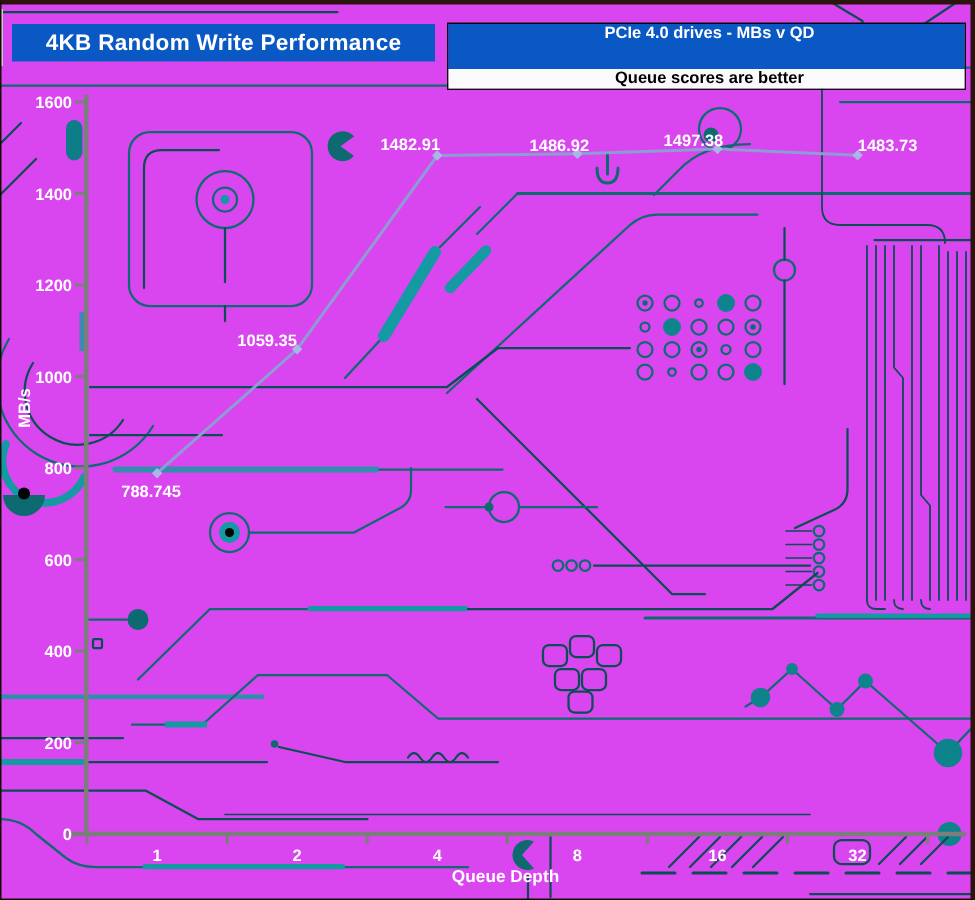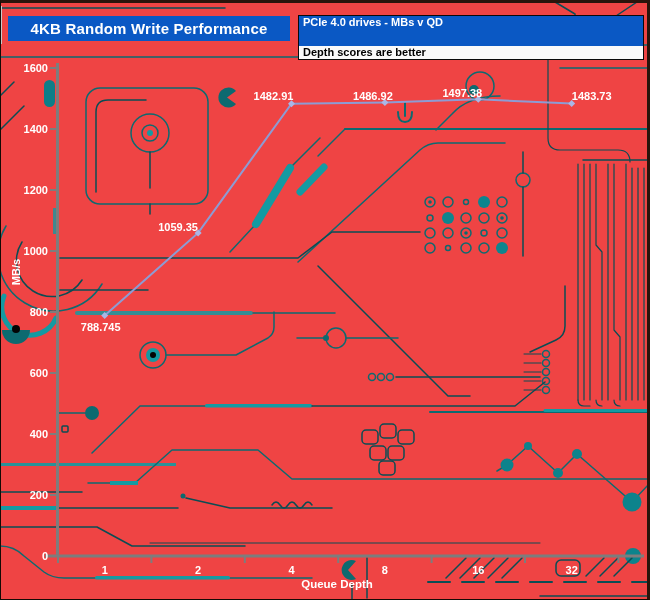--- a/index.html
+++ b/index.html
@@ -1,17 +1,17 @@
 <!DOCTYPE html>
 <html><head>
 <meta charset="utf-8">
 <style>
   html,body{margin:0;padding:0;background:#000;}
-  #stage{position:relative;width:650px;height:600px;background:#ef4444;overflow:hidden;
-         font-family:"Liberation Sans",sans-serif;}
+  #stage{position:relative;width:650px;height:600px;background:#d946ef;overflow:hidden;
+         font-family:"Liberation Sans",sans-serif;text-align:center;}
   #bg,#chart{position:absolute;left:0;top:0;}
   .frame{position:absolute;inset:0;border-top:3px solid #2a140b;border-right:3px solid #2a140b;
          border-left:1px solid #140a05;border-bottom:1px solid #140a05;pointer-events:none;z-index:6;}
   .white-strip{position:absolute;left:0;top:6px;width:2px;height:38px;background:#c9c9c9;z-index:5;}
   .titlebox{position:absolute;left:8px;top:16px;width:282px;height:25px;background:#0a58c4;
             display:flex;align-items:center;justify-content:center;z-index:4;}
   .titlebox span{color:#fff;font-weight:bold;font-size:15px;letter-spacing:.2px;}
   .subbox{position:absolute;left:298px;top:15px;width:344px;z-index:4;border:1px solid #0a0a0a;}
   .sub-top{height:30px;background:#0a58c4;color:#fff;font-weight:bold;font-size:11px;
            line-height:13px;padding-left:4px;}
@@ -192,21 +192,21 @@
       </g>
       <path d="M540,596 H650" stroke="#0a4d54"></path>
     </g>
   </svg>
 
   <div class="titlebox">
     <span>4KB Random Write Performance</span>
   </div>
   <div class="subbox">
     <div class="sub-top">PCIe 4.0 drives - MBs v QD</div>
-    <div class="sub-bottom">Depth scores are better</div>
+    <div class="sub-bottom">Queue scores are better</div>
   </div>
 
   <svg id="chart" width="650" height="600" viewBox="0 0 650 600">
       <path d="M57.5,63 V556" stroke="#7d7d7d" stroke-width="3"></path>
       <path d="M45,556 H644" stroke="#7d7d7d" stroke-width="3"></path>
       <path d="M50,556 H57" stroke="#7d7d7d" stroke-width="2"></path>
       <text x="48" y="560" fill="#ffffff" font-size="11" font-weight="bold" text-anchor="end">0</text>
       <path d="M50,495 H57" stroke="#7d7d7d" stroke-width="2"></path>
       <text x="48" y="499" fill="#ffffff" font-size="11" font-weight="bold" text-anchor="end">200</text>
       <path d="M50,434 H57" stroke="#7d7d7d" stroke-width="2"></path>

